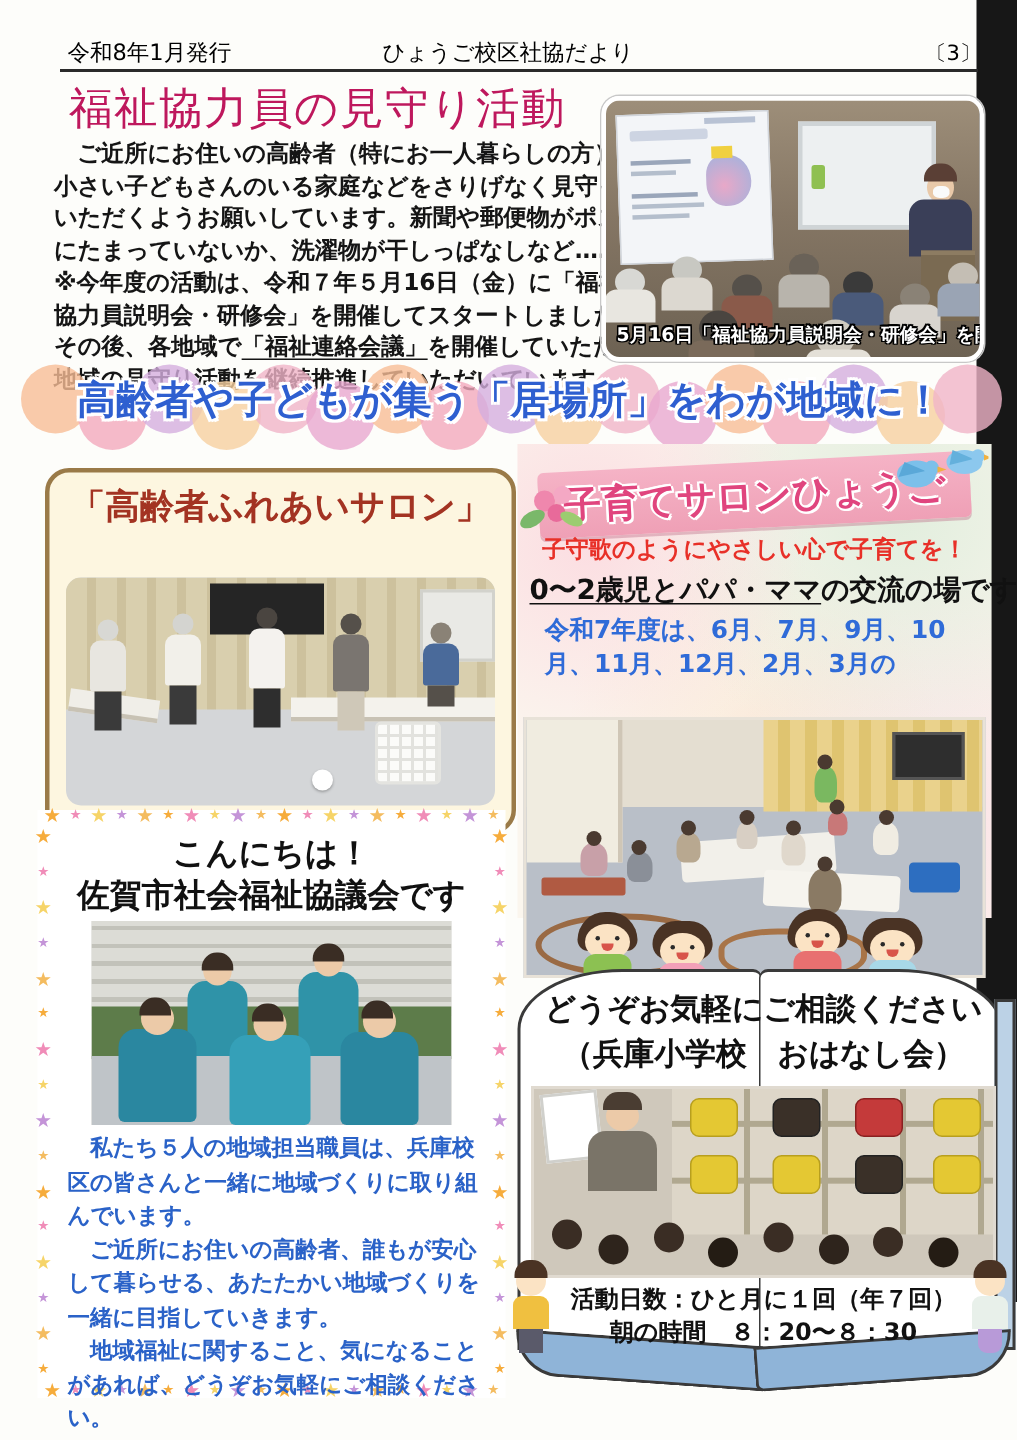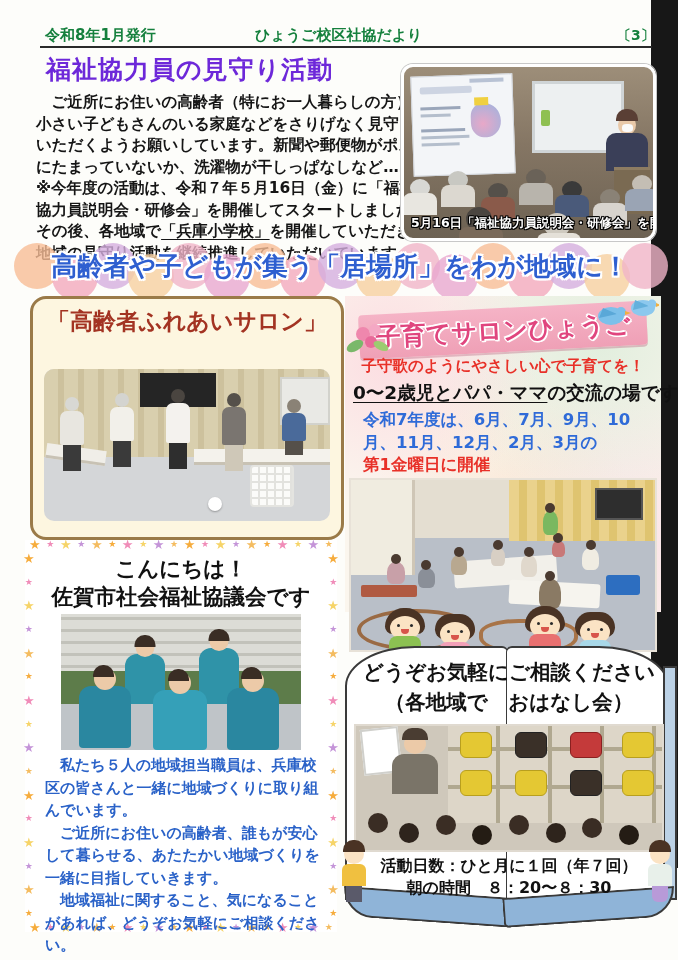--- a/index.html
+++ b/index.html
@@ -1,23 +1,23 @@
 <!DOCTYPE html>
 <html><head>
 <meta charset="utf-8">
 <style>
   html,body{margin:0;padding:0;background:#e8e8e8;}
   .page{position:relative;width:678px;height:960px;background:#fdfdfa;overflow:hidden;
         font-family:"DejaVu Sans","Liberation Sans",sans-serif;color:#1a1a1a;}
   .abs{position:absolute;}
   
-  .hdr{font-size:15px;font-weight:700;color:#15803d;white-space:nowrap;}
+  .hdr{font-size:15px;font-weight:400;color:#000000;white-space:nowrap;}
   .hdr-line{height:2px;background:#2a2a2a;}
   
-  .sec1-title{font-size:25px;font-weight:bold;color:#6d28d9;letter-spacing:1px;white-space:nowrap;}
+  .sec1-title{font-size:29px;font-weight:normal;color:#be185d;letter-spacing:1px;white-space:nowrap;}
   .bodytext{font-size:15.5px;line-height:21.5px;font-weight:600;color:#151515;white-space:nowrap;}
   .uline{text-decoration:underline;text-underline-offset:3px;}
   
   .photo1{width:249px;height:171px;border-radius:12px;overflow:hidden;border:3px solid #fff;
           box-shadow:0 0 0 1px #c8c8c8;background:linear-gradient(180deg,#9d8e79 0%,#857664 45%,#6d6253 100%);}
   .aud{position:absolute;}
   .aud .hd{width:20px;height:18px;border-radius:50%;}
   .aud .sh{width:34px;height:22px;border-radius:8px 8px 0 0;margin:-4px 0 0 -7px;}
   .cap1{font-size:12.5px;font-weight:bold;color:#fff;white-space:nowrap;
         text-shadow:1px 0 0 #000,-1px 0 0 #000,0 1px 0 #000,0 -1px 0 #000,1px 1px 0 #000,-1px -1px 0 #000,1px -1px 0 #000,-1px 1px 0 #000;}
@@ -101,21 +101,21 @@
   <div class="abs hdr-line" style="left:40px;top:46px;width:612px;"></div>
 
   <div class="abs sec1-title" style="left:46px;top:53px;">福祉協力員の見守り活動</div>
   <div class="abs bodytext" style="left:36px;top:92px;">
     <div>　ご近所にお住いの高齢者（特にお一人暮らしの方）や、</div>
     <div>小さい子どもさんのいる家庭などをさりげなく見守って</div>
     <div>いただくようお願いしています。新聞や郵便物がポスト</div>
     <div>にたまっていないか、洗濯物が干しっぱなしなど……</div>
     <div>※今年度の活動は、令和７年５月16日（金）に「福祉</div>
     <div>協力員説明会・研修会」を開催してスタートしました。</div>
-    <div><span>その後、各地域で</span><span class="uline">「兵庫小学校」</span><span>を開催していただき、</span></div>
+    <div><span>その後、各地域で</span><span class="uline">「福祉連絡会議」</span><span>を開催していただき、</span></div>
     <div>地域の見守り活動を継続推進していただいています。</div>
   </div>
 
   <div class="abs photo1" style="left:401px;top:64px;">
     <div class="abs" style="left:8px;top:8px;width:100px;height:98px;background:#f3f5f8;transform:rotate(-2deg);border:1px solid #d0d4da;">
       <div class="abs" style="left:8px;top:10px;width:52px;height:7px;background:#cdd4e2;border-radius:2px;"></div>
       <div class="abs" style="left:58px;top:3px;width:34px;height:4px;background:#b8c2d4;"></div>
       <div class="abs" style="left:8px;top:30px;width:40px;height:3px;background:#9aa6ba;"></div>
       <div class="abs" style="left:8px;top:37px;width:30px;height:3px;background:#b4becc;"></div>
       <div class="abs" style="left:8px;top:52px;width:44px;height:3px;background:#9aa6ba;"></div>
@@ -190,21 +190,21 @@
         <div class="bcirc" style="left: 412px; top: 12px; background: rgb(232, 168, 208);"></div>
         <div class="bcirc" style="left: 450px; top: 1px; background: rgb(248, 189, 150);"></div>
         <div class="bcirc" style="left: 488px; top: 12px; background: rgb(243, 169, 189);"></div>
         <div class="bcirc" style="left: 526px; top: 1px; background: rgb(212, 174, 222);"></div>
         <div class="bcirc" style="left: 564px; top: 12px; background: rgb(246, 207, 160);"></div>
         <div class="bcirc" style="left: 602px; top: 1px; background: rgb(240, 180, 200);"></div>
       </div>
     <div class="banner-text">高齢者や子どもが集う「居場所」をわが地域に！</div>
   </div>
 
-  <div class="abs salonbox" style="left:30px;top:296px;width:308px;height:238px;">
+  <div class="abs salonbox" style="left:30px;top:312px;width:308px;height:238px;">
     <div class="abs salon-title" style="top:7px;">「高齢者ふれあいサロン」</div>
     <div class="abs photo2" style="left:11px;top:70px;">
       <div class="curtain"></div>
       <div class="abs" style="left:96px;top:4px;width:76px;height:34px;background:#252525;"></div>
       <div class="abs" style="left:236px;top:8px;width:46px;height:44px;background:#e9e9e5;border:2px solid #d2d2cc;"></div>
       <div class="abs" style="left:150px;top:80px;width:136px;height:13px;background:#f4f2ec;border-bottom:3px solid #c8c2b4;"></div>
       <div class="abs" style="left:2px;top:78px;width:60px;height:12px;background:#f0eee8;border-bottom:3px solid #c8c2b4;transform:rotate(8deg);"></div>
       <div class="pers abs" style="left:16px;top:28px;">
           <div class="hd" style="background:#d8d8d4;"></div>
           <div class="bd" style="background:#e8e6e0;"></div>
@@ -252,21 +252,20 @@
     <svg class="abs" style="left:0px;top:20px;" width="46" height="44" viewBox="0 0 46 44">
       <circle cx="18" cy="18" r="7" fill="#ef87ad"></circle>
         <circle cx="30" cy="14" r="6" fill="#f4a8c4"></circle>
         <circle cx="26" cy="26" r="6" fill="#e86a9a"></circle>
         <ellipse cx="10" cy="30" rx="9" ry="5" fill="#7ab86a" transform="rotate(-30 10 30)"></ellipse>
         <ellipse cx="36" cy="30" rx="8" ry="4" fill="#9ccc70" transform="rotate(25 36 30)"></ellipse>
     </svg>
     <div class="abs koso-sub" style="top:60px;">子守歌のようにやさしい心で子育てを！</div>
     <div class="abs koso-desc" style="left:8px;top:84px;"><span class="uline">0〜2歳児とパパ・ママ</span><span>の交流の場です。</span></div>
     <div class="abs koso-sched" style="left:18px;top:112px;width:288px;">令和7年度は、6月、7月、9月、10月、11月、12月、2月、3月の</div>
-    <div class="abs koso-fri" style="left:18px;top:158px;">第1金曜日に開催</div>
     <div class="abs photo3" style="left:4px;top:138px;top:182px;">
       <div class="abs" style="left:0;top:0;width:100%;height:34%;background:#e4ded1;"></div>
       <div class="abs" style="left:0;top:0;width:20%;height:56%;background:#f0ece0;border-right:3px solid #cfc6b6;"></div>
       <div class="abs" style="left:52%;top:0;width:48%;height:36%;background:repeating-linear-gradient(90deg,#ead28c 0 10px,#dfc470 10px 18px);"></div>
       <div class="abs" style="right:12px;top:8px;width:44px;height:28px;background:#2e2e2e;border:2px solid #555;"></div>
       <div class="abs" style="left:34%;top:46%;width:34%;height:16%;background:#f2f0ea;transform:rotate(-4deg);border-radius:3px;"></div>
       <div class="abs" style="left:52%;top:60%;width:30%;height:14%;background:#f6f4ee;transform:rotate(3deg);border-radius:3px;"></div>
       <div class="abs" style="left:10px;top:62%;width:56px;height:12px;background:#b05a42;border-radius:2px;"></div>
       <div class="abs" style="left:2%;top:76%;width:36%;height:20%;border:4px solid #9a6a44;border-radius:50%;background:transparent;"></div>
       <div class="abs" style="left:42%;top:82%;width:30%;height:16%;border:4px solid #a87448;border-radius:40% 40% 50% 50%;"></div>
@@ -415,21 +414,21 @@
         <div class="face"></div>
         <div class="shirt" style="background:#a8d8e8;"></div>
       </div>
 
     <div class="bpage" style="left:0px;top:40px;width:160px;height:250px;border-radius:70px 6px 0 0 / 40px 6px 0 0;border-right-width:1px;"></div>
     <div class="bpage" style="left:161px;top:40px;width:160px;height:250px;border-radius:6px 70px 0 0 / 6px 40px 0 0;border-left-width:1px;"></div>
     <div class="abs" style="left:318px;top:60px;width:10px;height:230px;background:#bcd2e6;border:2px solid #3a3a3a;"></div>
     <div class="bookblue" style="left:-2px;top:286px;width:168px;height:26px;transform:rotate(4deg);border-radius:0 0 10px 60px;"></div>
     <div class="bookblue" style="left:158px;top:286px;width:168px;height:26px;transform:rotate(-4deg);border-radius:0 0 60px 10px;"></div>
     <div class="abs vol-title" style="top:52px;">どうぞお気軽にご相談ください</div>
-    <div class="abs vol-title" style="top:82px;">（各地域で　おはなし会）</div>
+    <div class="abs vol-title" style="top:82px;">（兵庫小学校　おはなし会）</div>
 
     <div class="abs photo5" style="left:9px;top:118px;">
       <div class="abs" style="left:30%;top:0;width:70%;height:78%;background:#ddd6c8;background-image:repeating-linear-gradient(0deg,transparent 0 34px,#b0a890 34px 38px),repeating-linear-gradient(90deg,transparent 0 48px,#b0a890 48px 52px);"></div>
       <div class="bag" style="left:34%;top:6px;"></div>
       <div class="bag" style="left:52%;top:6px;background:#3a3028;border-color:#222;"></div>
       <div class="bag" style="left:70%;top:6px;background:#c43a3a;border-color:#8a2020;"></div>
       <div class="bag" style="left:87%;top:6px;"></div>
       <div class="bag" style="left:34%;top:44px;"></div>
       <div class="bag" style="left:52%;top:44px;"></div>
       <div class="bag" style="left:70%;top:44px;background:#3a3028;border-color:#222;"></div>

